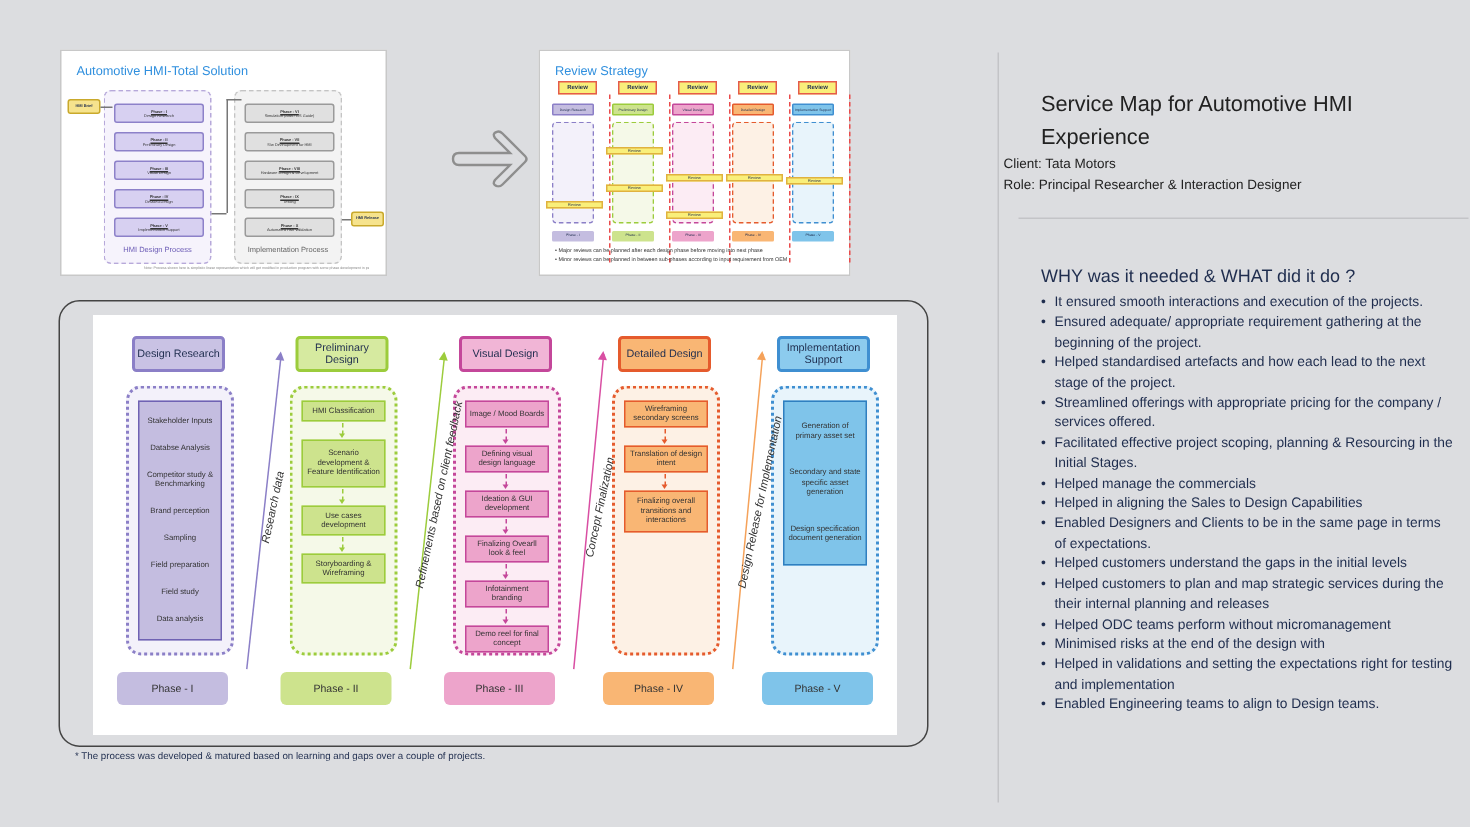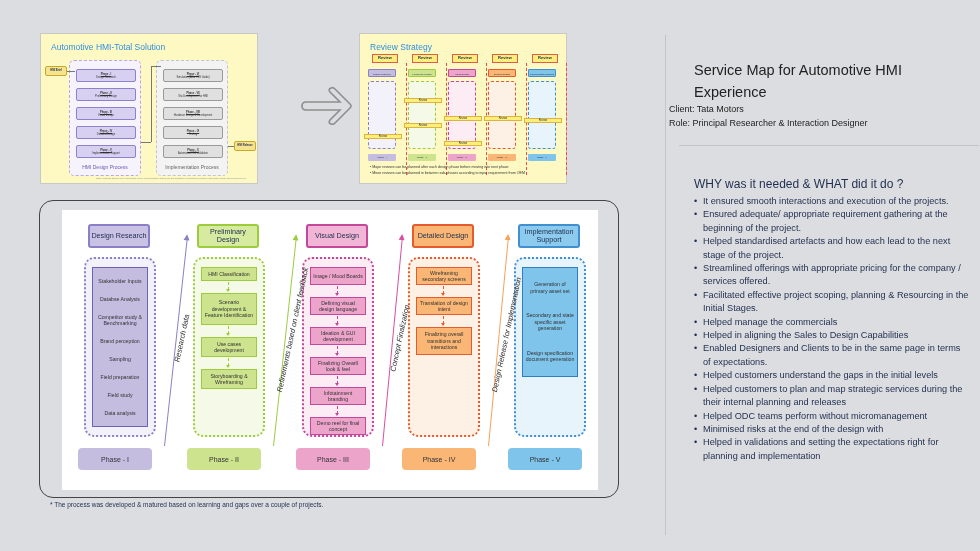--- a/index.html
+++ b/index.html
@@ -1,20 +1,20 @@
 <!DOCTYPE html>
 <html><head>
 <meta charset="utf-8">
 <style>
   * { box-sizing: border-box; margin: 0; padding: 0; }
   html, body { width: 980px; height: 551px; overflow: hidden; }
   body { background: #dcdde0; font-family: "Liberation Sans", sans-serif; position: relative; color: #1f2d4e; }
 
   
-  .thumb { position: absolute; background: #fef9c3; border: 1px solid #c8c8c8; }
+  .thumb { position: absolute; background: #ffffff; border: 1px solid #c8c8c8; }
   #thumb1 { left: 40px; top: 33px; width: 218px; height: 151px; }
   #thumb2 { left: 359px; top: 33px; width: 208px; height: 151px; }
   .thumb-title { position: absolute; color: #2f8fde; font-size: 8.5px; left: 10px; top: 8px; }
 
   
   .t1-group { position: absolute; border: 1px dashed #b7a9da; border-radius: 5px; }
   .t1-group.design { left: 28px; top: 26px; width: 72px; height: 116px; background: #f6f3fc; }
   .t1-group.impl { left: 115px; top: 26px; width: 72px; height: 116px; background: #f3f3f3; border-color: #c4c4c4; }
   .t1-group-label { position: absolute; bottom: 5px; left: 0; right: 0; text-align: center; font-size: 5px; color: #6b5bb5; }
   .t1-group.impl .t1-group-label { color: #666; }
@@ -261,14 +261,15 @@
     <li>Helped standardised artefacts and how each lead to the next stage of the project.</li>
     <li>Streamlined offerings with appropriate pricing for the company / services offered.</li>
     <li>Facilitated effective project scoping, planning &amp; Resourcing in the Initial Stages.</li>
     <li>Helped manage the commercials</li>
     <li>Helped in aligning the Sales to Design Capabilities</li>
     <li>Enabled Designers and Clients to be in the same page in terms of expectations.</li>
     <li>Helped customers understand the gaps in the initial levels</li>
     <li>Helped customers to plan and map strategic services during the their internal planning and releases</li>
     <li>Helped ODC teams perform without micromanagement</li>
     <li>Minimised risks at the end of the design with</li>
-    <li>Helped in validations and setting the expectations right for planning and implementation</li>
+    <li>Helped in validations and setting the expectations right for testing and implementation</li>
+    <li>Enabled Engineering teams to align to Design teams.</li>
   </ul>
 
 </body></html>

